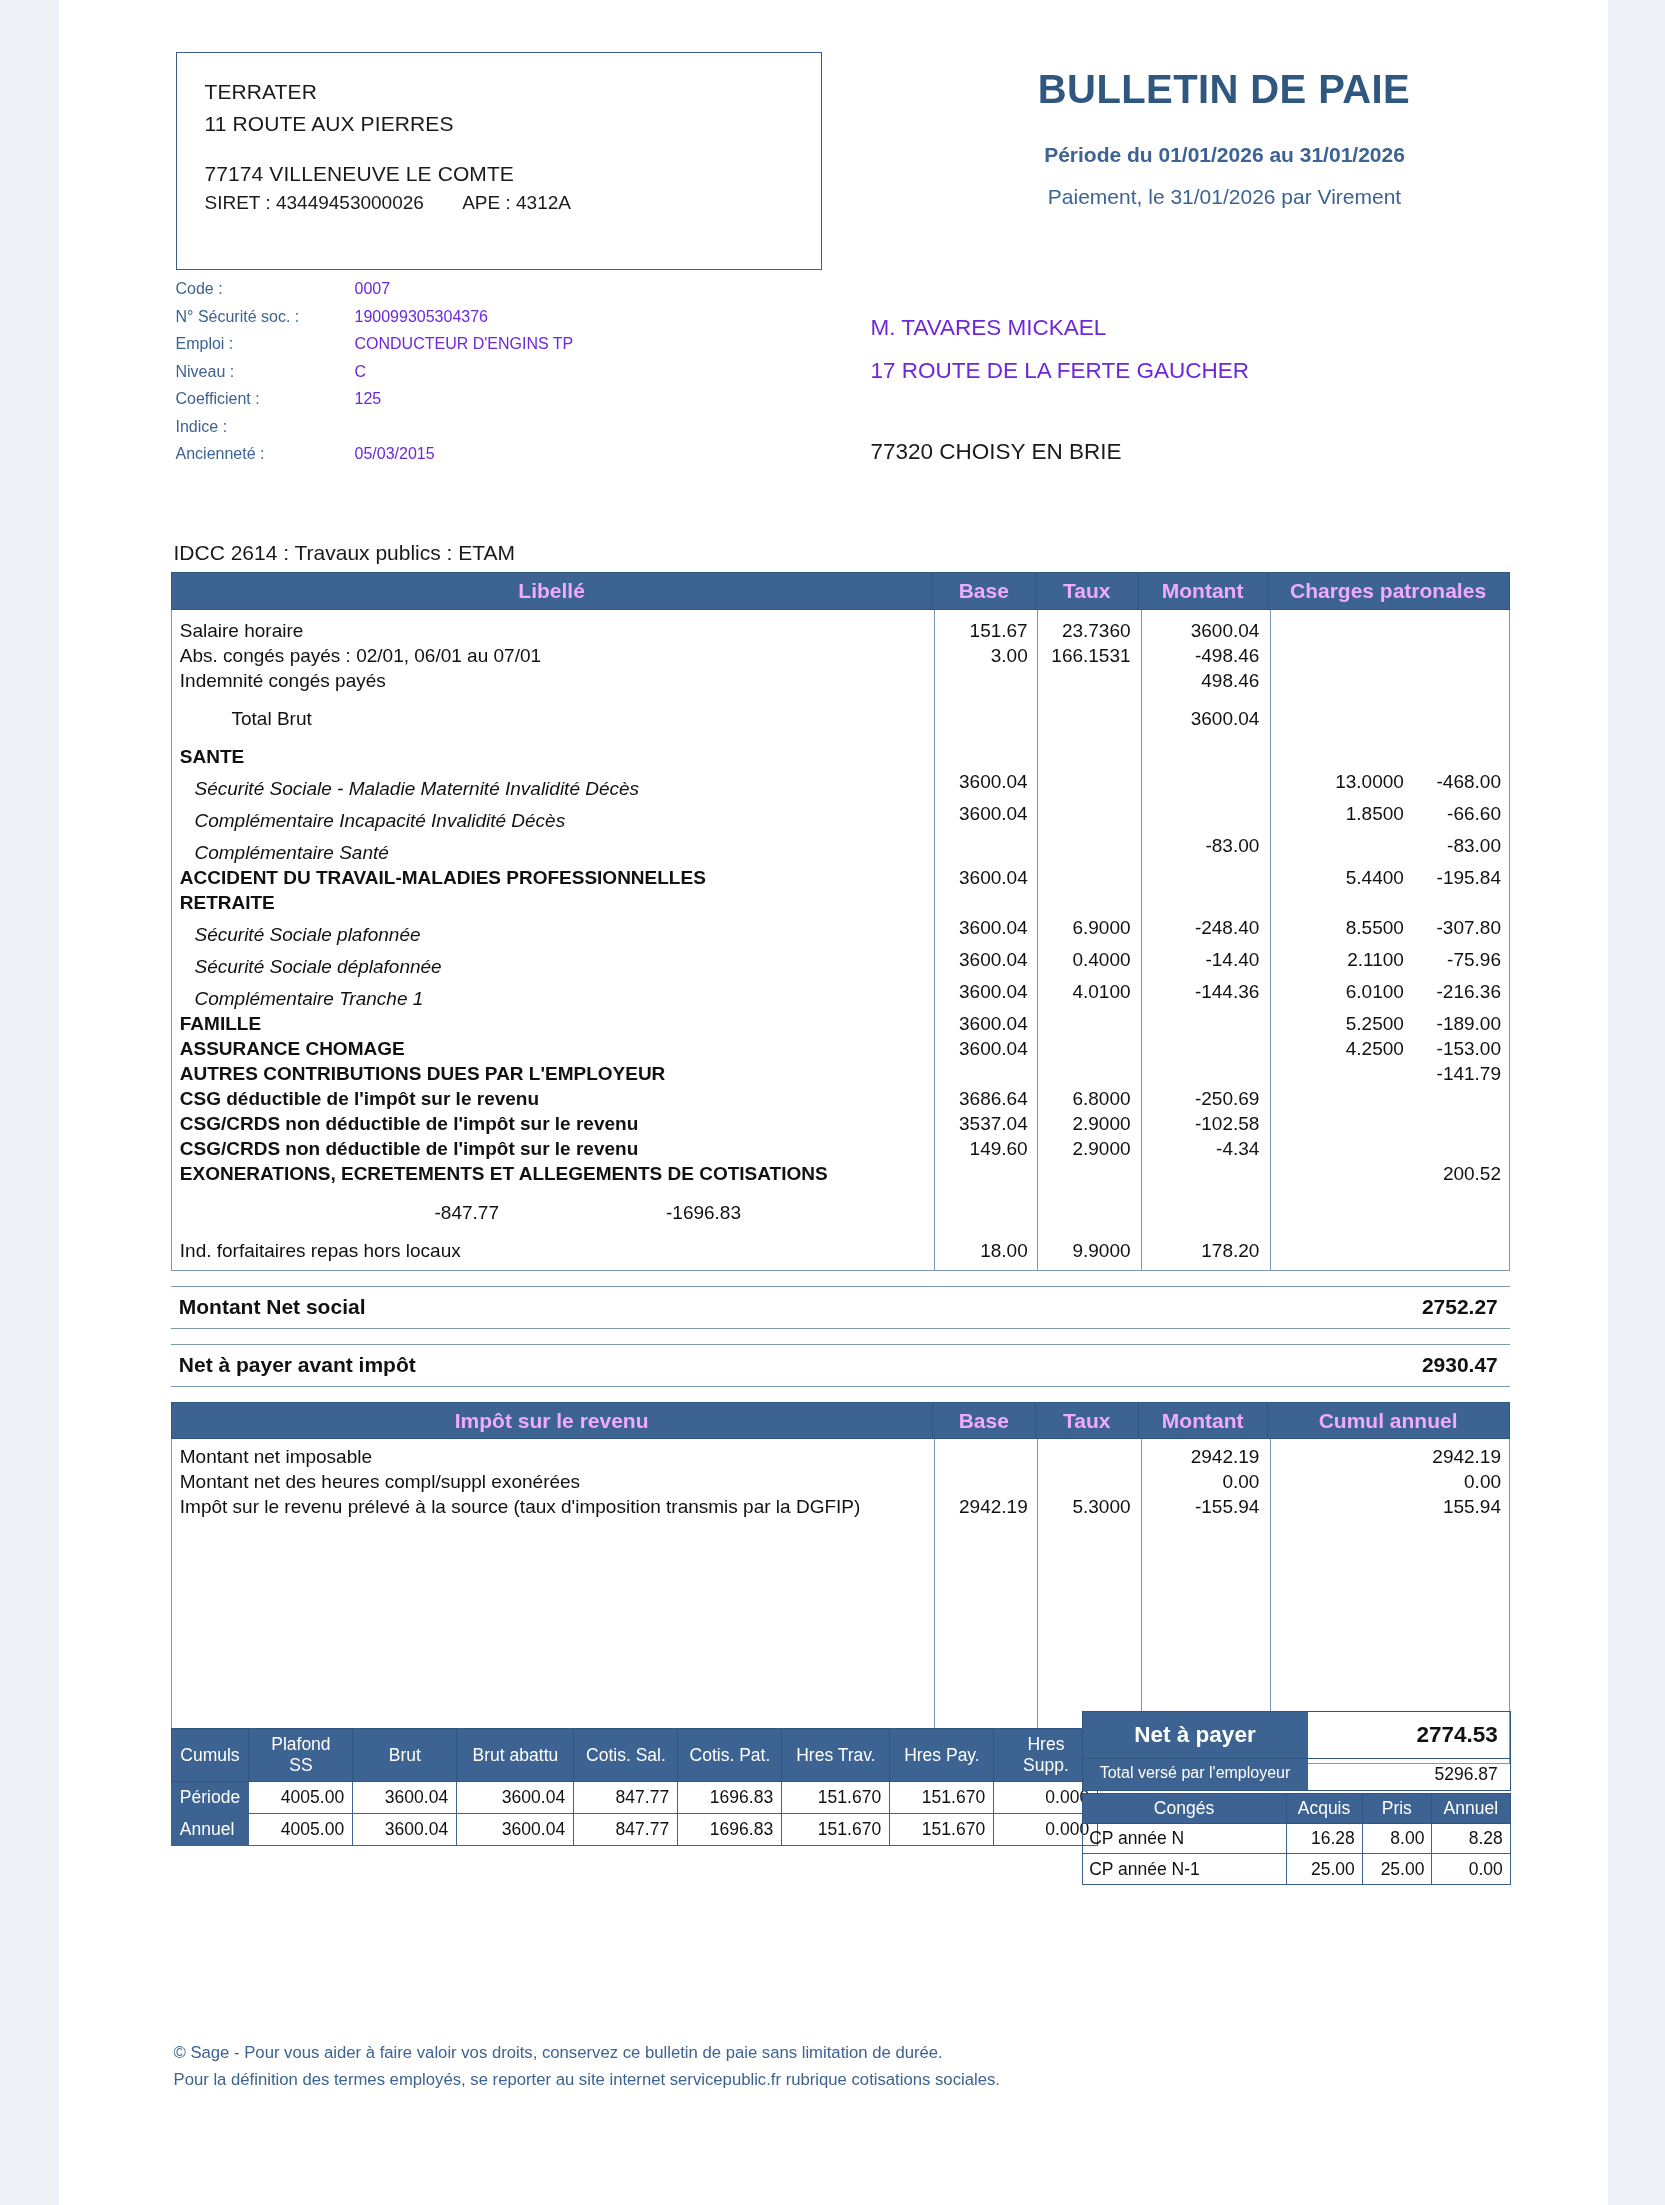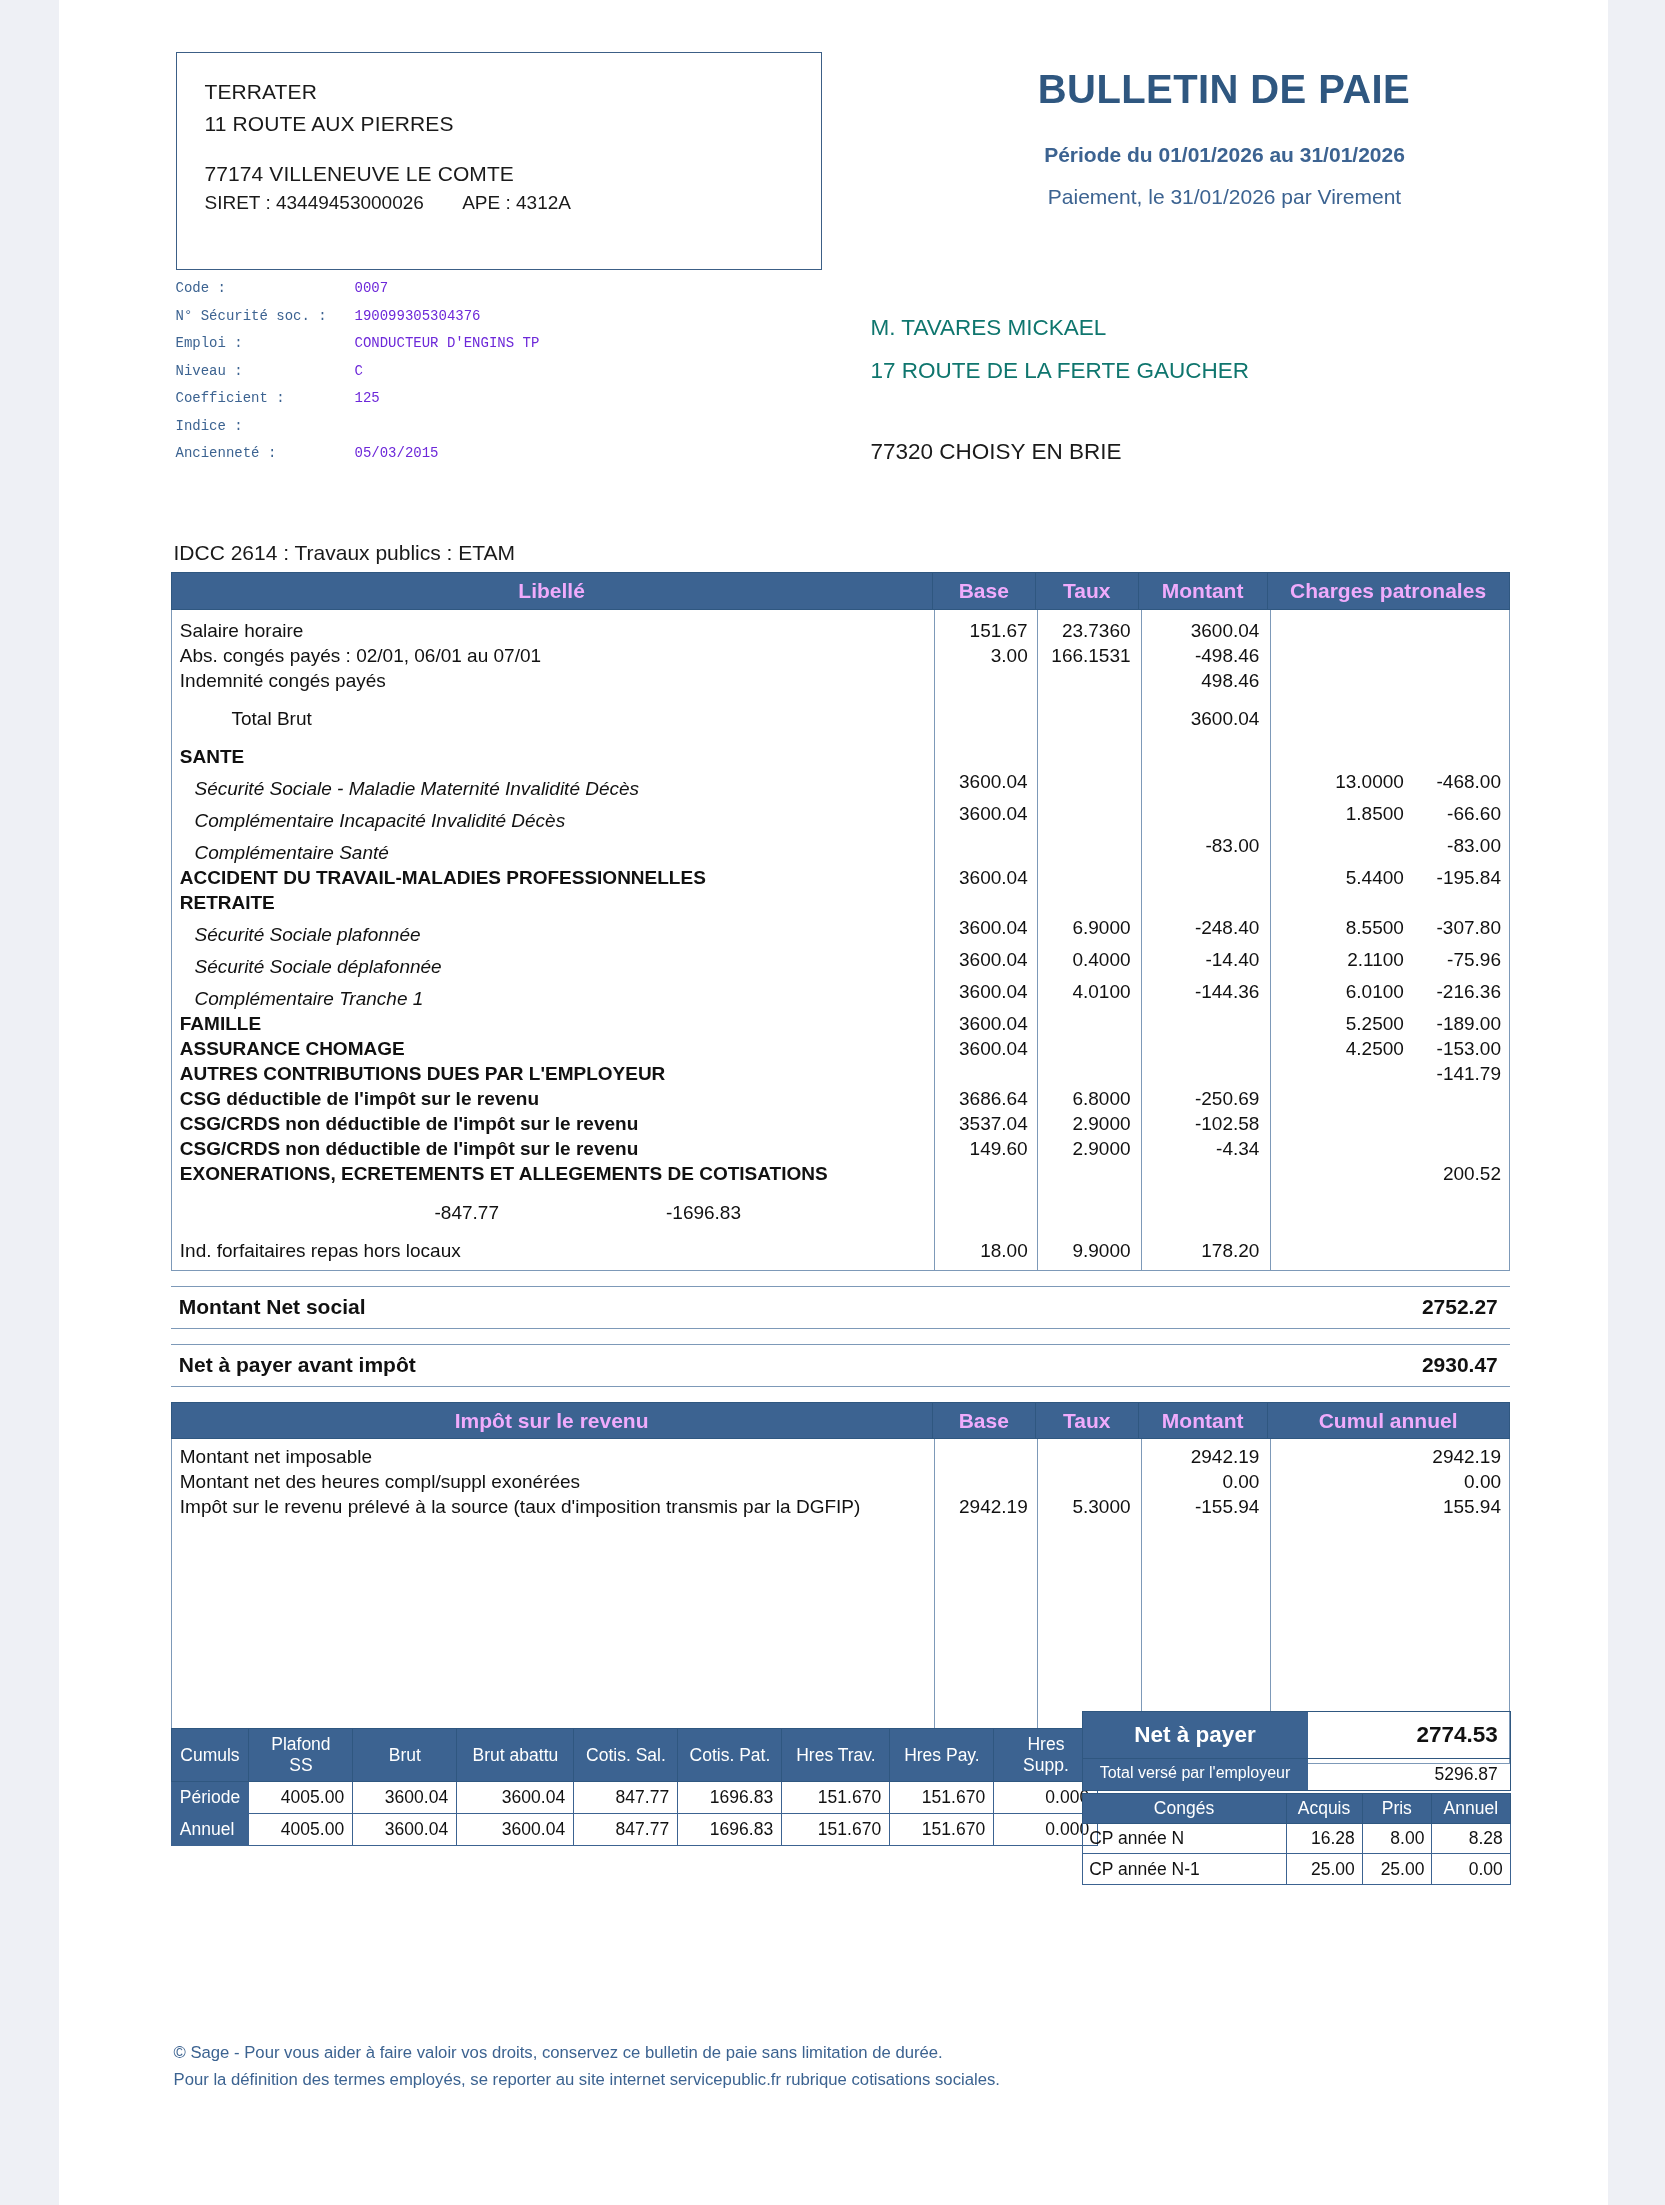--- a/index.html
+++ b/index.html
@@ -37,27 +37,27 @@
     position:absolute; left:866px; top:143px; width:600px;
     text-align:center; font-size:21px; font-weight:bold; color:#3c6391;
   }
   .subtitle2 {
     position:absolute; left:866px; top:185px; width:600px;
     text-align:center; font-size:21px; color:#3c6391;
   }
 
   
   .info-grid { position:absolute; left:117px; top:275px; width:650px; }
-  .info-row { display:flex; font-size:14px; line-height:27.5px;font-family:Liberation Mono, monospace; }
+  .info-row { display:flex; font-size:16px; line-height:27.5px; }
   .info-label { width:179px; color:#3c6391; }
   .info-value { color:#6d28d9; }
 
   
   .addr { position:absolute; left:812px; top:306px; width:633px; }
-  .addr-line { font-size:22.5px; color:#0f766e; line-height:43px; }
+  .addr-line { font-size:22.5px; color:#6d28d9; line-height:43px; }
   .addr-city { font-size:22.5px; color:#1a1a1a; margin-top:47px; }
 
   .idcc { position:absolute; left:115px; top:541px; font-size:21px; color:#1a1a1a; }
 
   .tbl-wrap { position:absolute; left:112px; top:572px; width:1339px; }
   table.grid { width:100%; border-collapse:collapse; }
   table.grid th {
     background:#3c6391; color:#f0abfc; font-size:21px; font-weight:bold;
     border:0.8px solid #2f5780; padding:5.8px 3.3px; text-align:center;
   }

